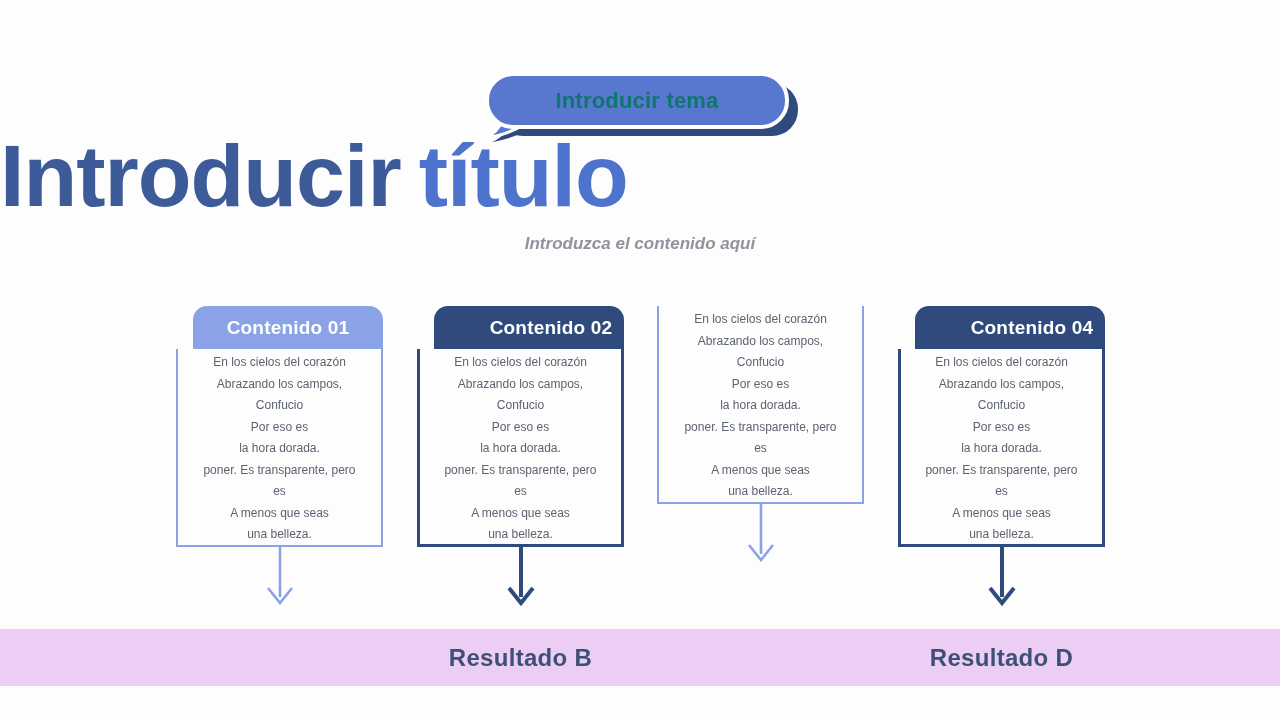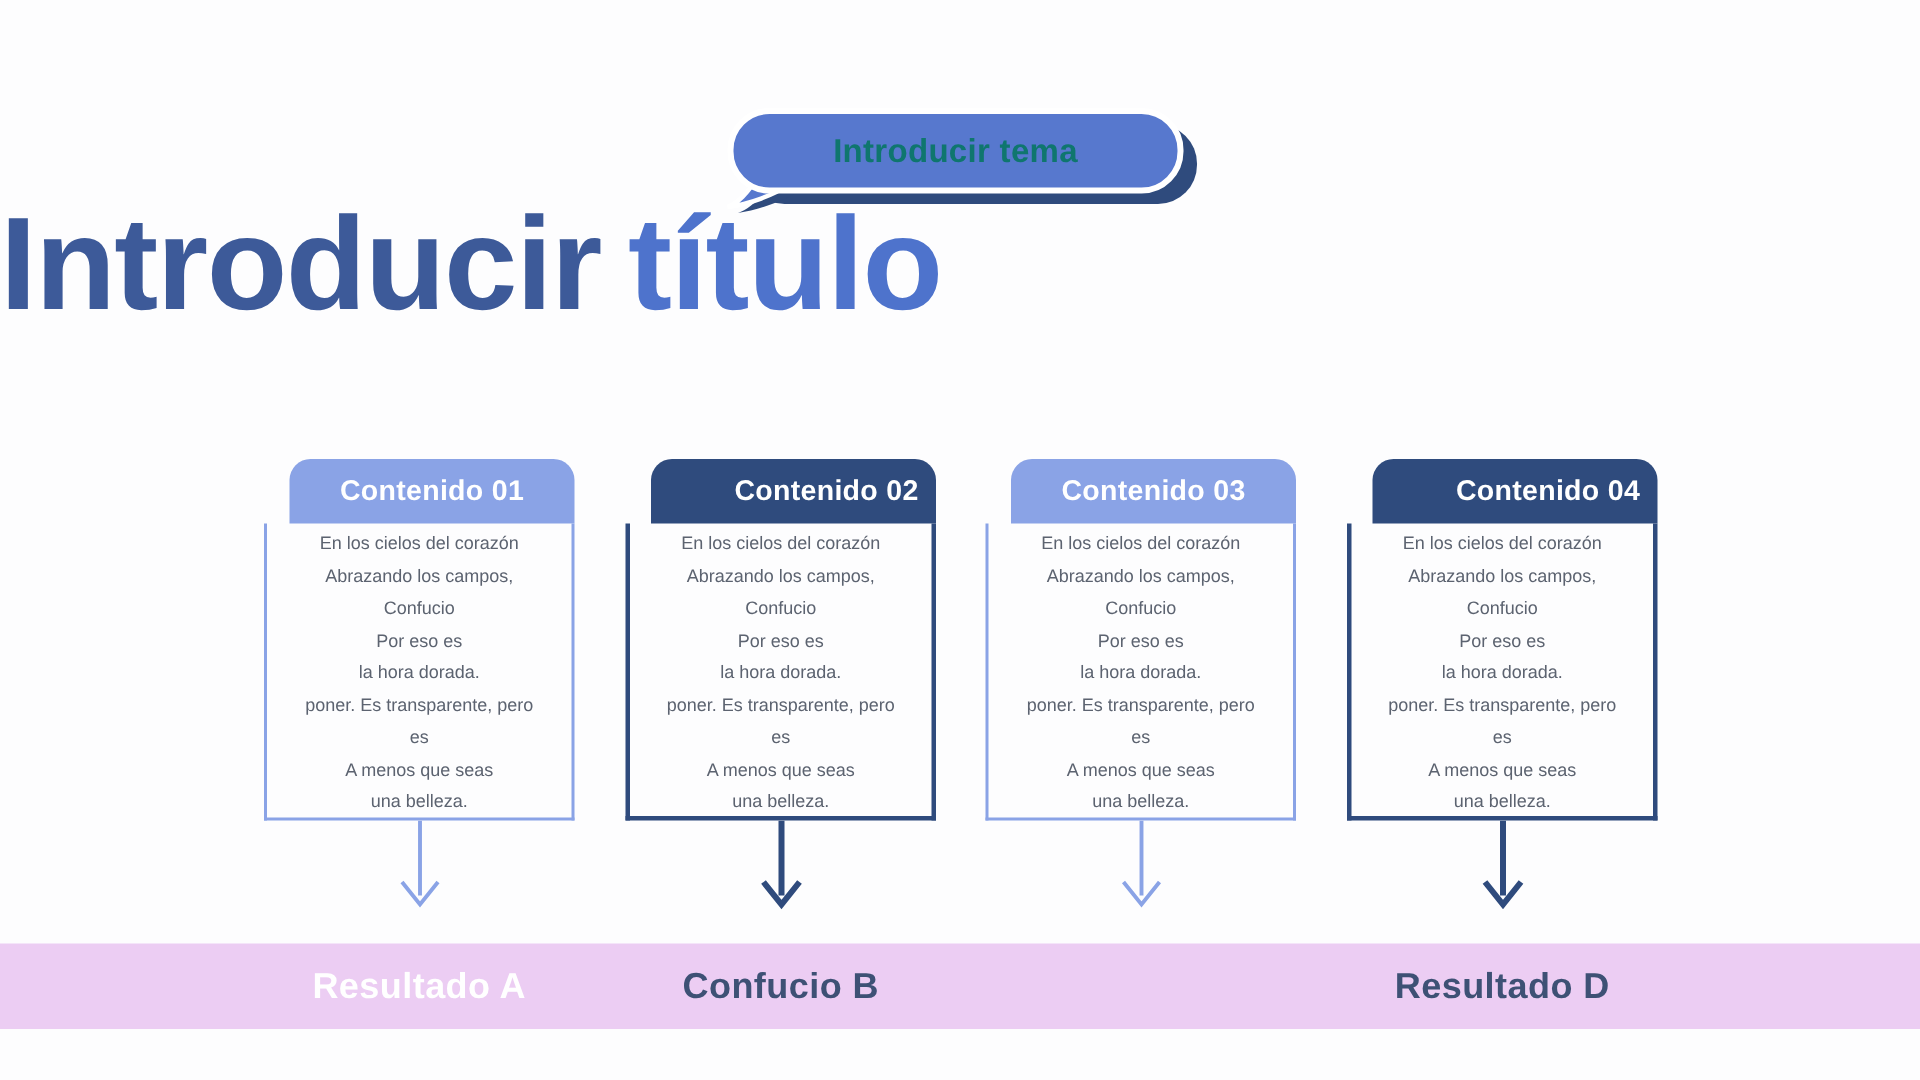--- a/index.html
+++ b/index.html
@@ -81,20 +81,21 @@
       <rect class="badge-shadow" x="19" y="13" width="301" height="53" rx="26"></rect>
       <path class="badge-shadow" d="M34 54 C28 64 20 70 14 72 C28 70 44 64 54 58 Z"></path>
       <path class="badge-front-tail" d="M28 46 C21 59 13 66 7 68 C22 66 38 60 48 53 Z"></path>
       <rect class="badge-front" x="9" y="4" width="300" height="53" rx="26"></rect>
     </svg>
     <div class="badge-label">Introducir tema</div>
   </div>
 
   <h1 class="title"><span class="title-dark">Introducir</span><span class="title-light">título</span></h1>
 
+  <div class="subtitle">Introduzca el contenido aquí</div>
 
   <div class="col col--light" style="left:176px">
     <div class="col-header">Contenido 01</div>
     <div class="col-body">
         <div>En los cielos del corazón</div>
         <div>Abrazando los campos,</div>
         <div>Confucio</div>
         <div>Por eso es</div>
         <div>la hora dorada.</div>
         <div>poner. Es transparente, pero</div>
@@ -121,21 +122,20 @@
         <div>A menos que seas</div>
         <div>una belleza.</div>
       </div>
     <svg class="arrow arrow--dark" width="44" height="62" viewBox="0 0 44 62">
       <line x1="22" y1="0" x2="22" y2="50"></line>
       <polyline points="10,41 22,56 34,41"></polyline>
     </svg>
   </div>
 
   <div class="col col--light" style="left:657px">
-    <div class="col-header">Contenido 03</div>
     <div class="col-body">
         <div>En los cielos del corazón</div>
         <div>Abrazando los campos,</div>
         <div>Confucio</div>
         <div>Por eso es</div>
         <div>la hora dorada.</div>
         <div>poner. Es transparente, pero</div>
         <div>es</div>
         <div>A menos que seas</div>
         <div>una belleza.</div>
@@ -159,18 +159,17 @@
         <div>A menos que seas</div>
         <div>una belleza.</div>
       </div>
     <svg class="arrow arrow--dark" width="44" height="62" viewBox="0 0 44 62">
       <line x1="22" y1="0" x2="22" y2="50"></line>
       <polyline points="10,41 22,56 34,41"></polyline>
     </svg>
   </div>
 
   <div class="band">
-    <div class="result result--light" style="left:176px">Resultado A</div>
-    <div class="result result--dark" style="left:417px">Confucio B</div>
+    <div class="result result--dark" style="left:417px">Resultado B</div>
     <div class="result result--dark" style="left:898px">Resultado D</div>
   </div>
 
 </div>
 
 </body></html>

